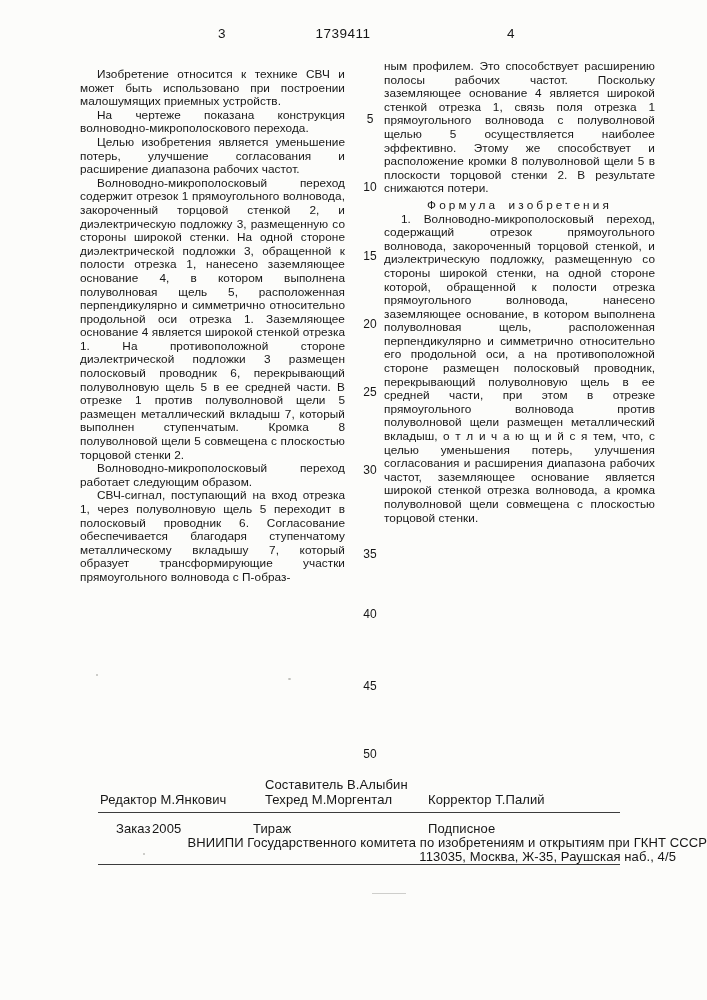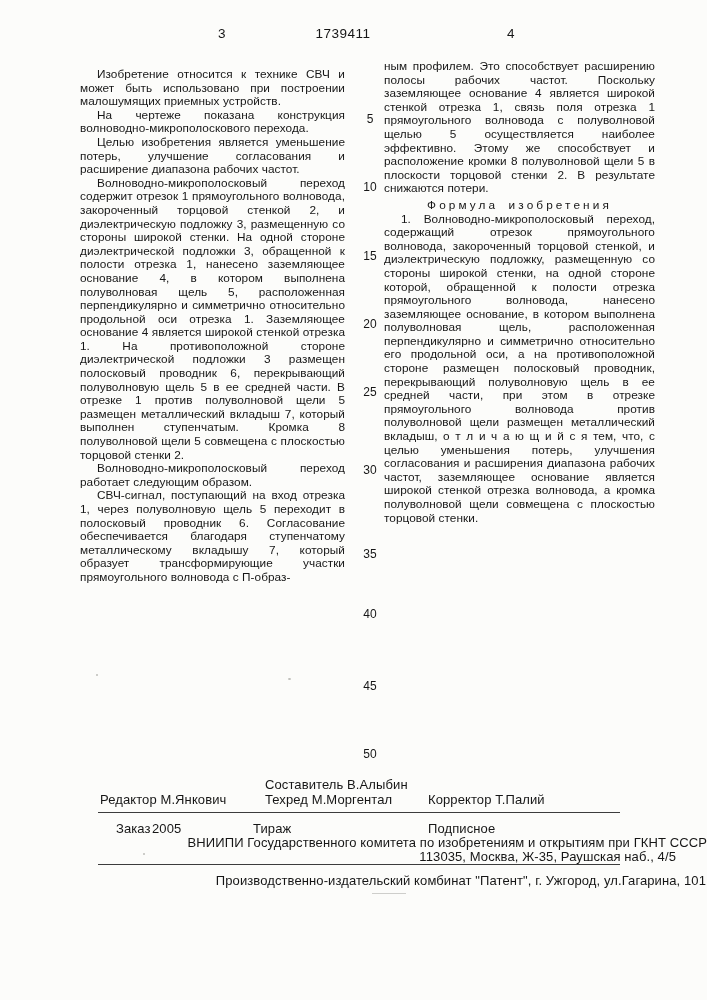--- a/index.html
+++ b/index.html
@@ -81,20 +81,19 @@
   <div class="ft" style="left:116px;top:821px">Заказ</div>
   <div class="ft" style="left:152px;top:821px">2005</div>
   <div class="ft" style="left:253px;top:821px">Тираж</div>
   <div class="ft" style="left:428px;top:821px">Подписное</div>
 
   <div class="ft center-line" style="left:24px;top:835px;width:683px">ВНИИПИ Государственного комитета по изобретениям и открытиям при ГКНТ СССР</div>
   <div class="ft center-line" style="left:0px;top:849px;width:676px">113035, Москва, Ж-35, Раушская наб., 4/5</div>
 
   <div class="rule" style="top:864px"></div>
 
-  <div class="ft center-line" style="left:30px;top:873px;width:676px">Производственно-издательский комбинат "Патент", г. Ужгород, ул.Гагарина, 101</div>
 
   <span class="speck" style="left:96px;top:674px;width:2px;height:2px"></span>
   <span class="speck" style="left:288px;top:678px;width:3px;height:2px"></span>
   <span class="speck" style="left:143px;top:853px;width:2px;height:2px"></span>
   <span class="speck" style="left:372px;top:893px;width:34px;height:1px;border-radius:0;opacity:.4"></span>
 
 </div>
 
 </body></html>

